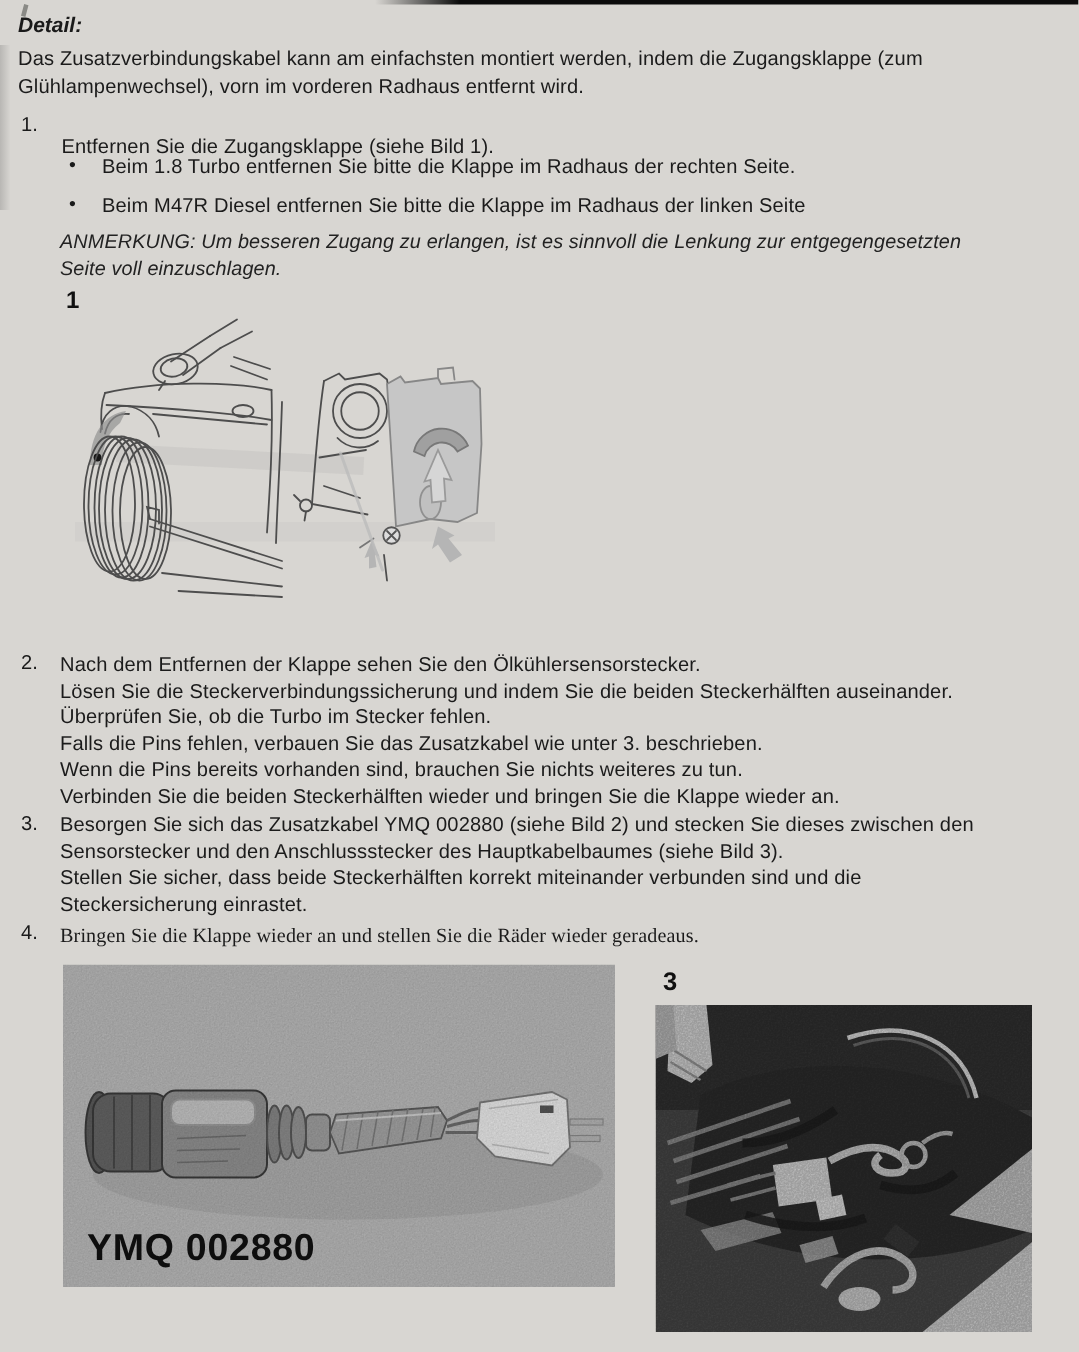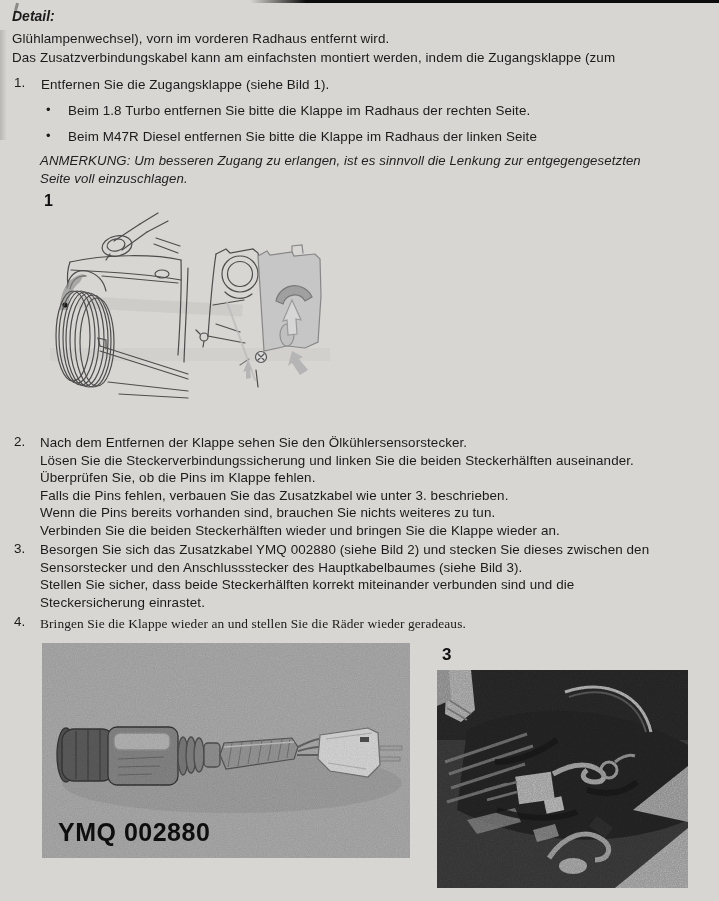--- a/index.html
+++ b/index.html
@@ -33,26 +33,26 @@
 <body>
 
 <div id="page">
 
   <div class="abs topline" style="left:250px;top:0;width:469px;height:3px;"></div>
   <div class="abs tick" style="left:15px;top:3px;width:3px;height:8px;transform:rotate(15deg);"></div>
   <div class="abs edge-smudge" style="left:0;top:30px;width:7px;height:110px;"></div>
 
   <div class="abs heading" style="left:12px;top:8px;">Detail:</div>
   <div class="abs lines" style="left:12px;top:29px;">
+    <span class="txt">Das Zusatzverbindungskabel kann am einfachsten montiert werden, indem die Zugangsklappe (zum</span>
     <span class="txt">Glühlampenwechsel), vorn im vorderen Radhaus entfernt wird.</span>
-    <span class="txt">Das Zusatzverbindungskabel kann am einfachsten montiert werden, indem die Zugangsklappe (zum</span>
   </div>
 
   <div class="abs num" style="left:14px;top:75px;">1.</div>
-  <div class="abs txt" style="left:41px;top:75px;">Entfernen Sie die Zugangsklappe (siehe Bild 1).</div>
+  <div class="abs txt" style="left:41px;top:88px;">Entfernen Sie die Zugangsklappe (siehe Bild 1).</div>
 
   <div class="abs bullet-dot" style="left:46px;top:102px;">•</div>
   <div class="abs txt" style="left:68px;top:101px;">Beim 1.8 Turbo entfernen Sie bitte die Klappe im Radhaus der rechten Seite.</div>
 
   <div class="abs bullet-dot" style="left:46px;top:128px;">•</div>
   <div class="abs txt" style="left:68px;top:127px;">Beim M47R Diesel entfernen Sie bitte die Klappe im Radhaus der linken Seite</div>
 
   <div class="abs lines" style="left:40px;top:152px;">
     <span class="txt note">ANMERKUNG: Um besseren Zugang zu erlangen, ist es sinnvoll die Lenkung zur entgegengesetzten</span>
     <span class="txt note">Seite voll einzuschlagen.</span>
@@ -137,22 +137,22 @@
         <path d="M252,141 L263,147 L259,149 L268,160 L260,165 L252,153 L248,156 Z" fill="#b5b5b5" stroke="none"></path>
         <path d="M216,160 L218,177"></path>
         <path d="M187,92 L215,170" stroke="#bbbbbb" stroke-width="2" opacity="0.8"></path>
       </g>
     </svg>
   </div>
 
   <div class="abs num" style="left:14px;top:434px;">2.</div>
   <div class="abs lines step2lines" style="left:40px;top:434px;">
     <span class="txt">Nach dem Entfernen der Klappe sehen Sie den Ölkühlersensorstecker.</span>
-    <span class="txt">Lösen Sie die Steckerverbindungssicherung und linken Sie die beiden Steckerhälften auseinander.</span>
-    <span class="txt">Überprüfen Sie, ob die Pins im Klappe fehlen.</span>
+    <span class="txt">Lösen Sie die Steckerverbindungssicherung und indem Sie die beiden Steckerhälften auseinander.</span>
+    <span class="txt">Überprüfen Sie, ob die Turbo im Stecker fehlen.</span>
     <span class="txt">Falls die Pins fehlen, verbauen Sie das Zusatzkabel wie unter 3. beschrieben.</span>
     <span class="txt">Wenn die Pins bereits vorhanden sind, brauchen Sie nichts weiteres zu tun.</span>
     <span class="txt">Verbinden Sie die beiden Steckerhälften wieder und bringen Sie die Klappe wieder an.</span>
   </div>
 
   <div class="abs num" style="left:14px;top:541px;">3.</div>
   <div class="abs lines step3lines" style="left:40px;top:541px;">
     <span class="txt">Besorgen Sie sich das Zusatzkabel YMQ 002880 (siehe Bild 2) und stecken Sie dieses zwischen den</span>
     <span class="txt">Sensorstecker und den Anschlussstecker des Hauptkabelbaumes (siehe Bild 3).</span>
     <span class="txt">Stellen Sie sicher, dass beide Steckerhälften korrekt miteinander verbunden sind und die</span>

